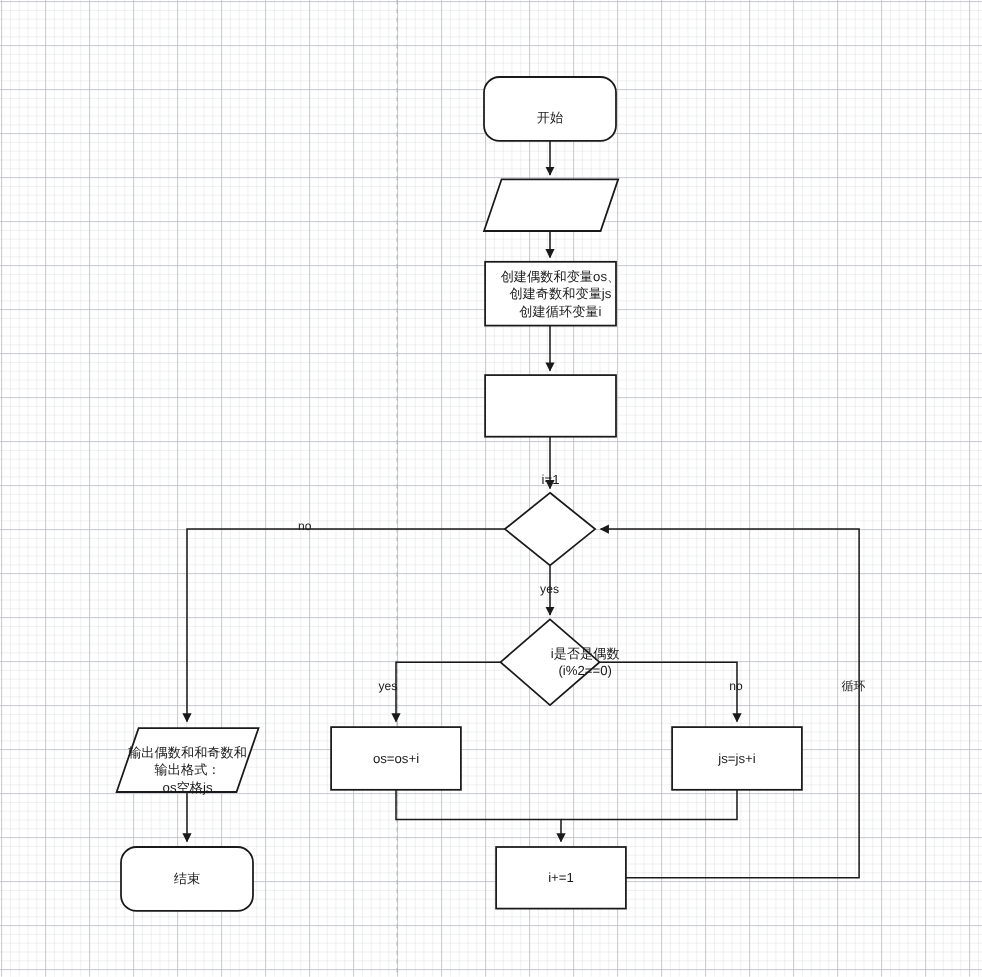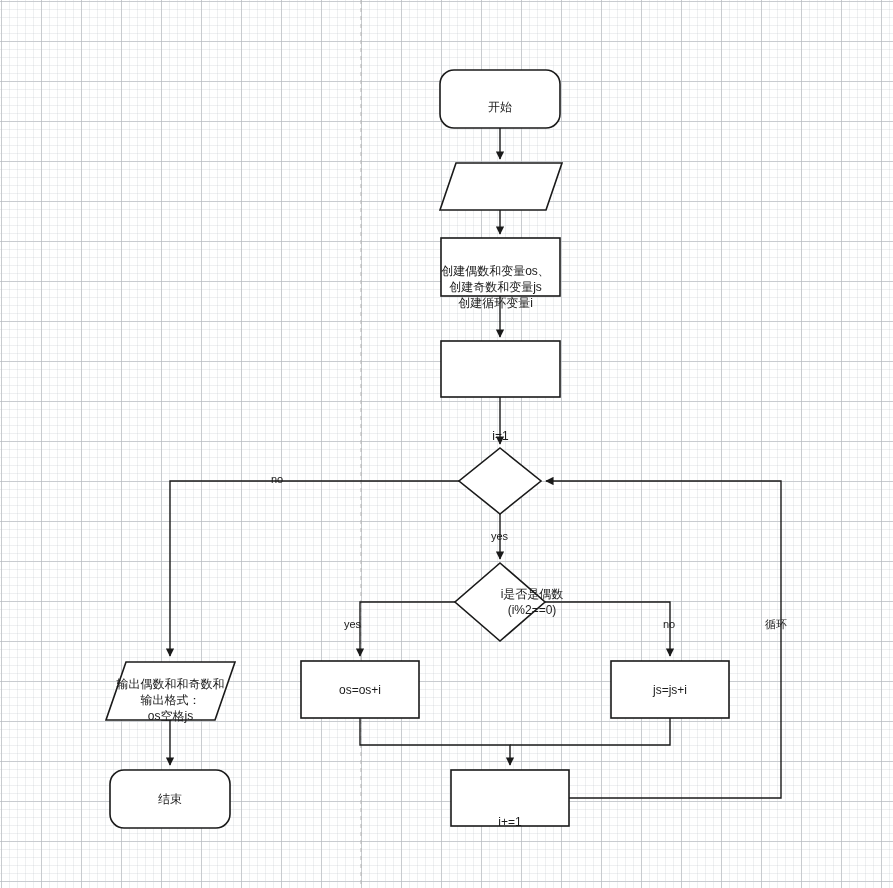--- a/index.html
+++ b/index.html
@@ -110,35 +110,35 @@
     <path d="M 670 718 L 670 745 L 510 745" fill="none" stroke="#1a1a1a" stroke-width="1.4"></path>
 
     <path d="M 569 798 L 781 798 L 781 481 L 546 481" fill="none" stroke="#1a1a1a" stroke-width="1.4" marker-end="url(#arrow)"></path>
 
     <line x1="170" y1="720" x2="170" y2="765" stroke="#1a1a1a" stroke-width="1.4" marker-end="url(#arrow)"></line>
   </svg>
 
   <div class="node-label" style="left:440px; top:70px; width:120px; height:74px;">开始</div>
 
 
-  <div class="node-label" style="left:441px; top:238px; width:109px; height:58px;margin-top:20px;">创建偶数和变量os、
+  <div class="node-label" style="left:455px; top:238px; width:109px; height:58px;">创建偶数和变量os、
 创建奇数和变量js
 创建循环变量i</div>
 
   <div class="node-label" style="left:441px; top:360px; width:119px; height:56px;margin-top:48px;">i=1</div>
 
 
   <div class="node-label" style="left:443px; top:563px; width:114px; height:78px;padding-left:32px;">i是否是偶数
 (i%2==0)</div>
 
   <div class="node-label" style="left:301px; top:661px; width:118px; height:57px;">os=os+i</div>
 
   <div class="node-label" style="left:611px; top:661px; width:118px; height:57px;">js=js+i</div>
 
-  <div class="node-label" style="left:451px; top:770px; width:118px; height:56px;margin-top:24px;">i+=1</div>
+  <div class="node-label" style="left:451px; top:770px; width:118px; height:56px;">i+=1</div>
 
   <div class="node-label" style="left:106px; top:662px; width:129px; height:76px;">输出偶数和和奇数和
 输出格式：
 os空格js</div>
 
   <div class="node-label" style="left:110px; top:770px; width:120px; height:58px;">结束</div>
 
   <div class="edge-label" style="left:271px; top:473px;">no</div>
 
   <div class="edge-label" style="left:491px; top:530px;">yes</div>

